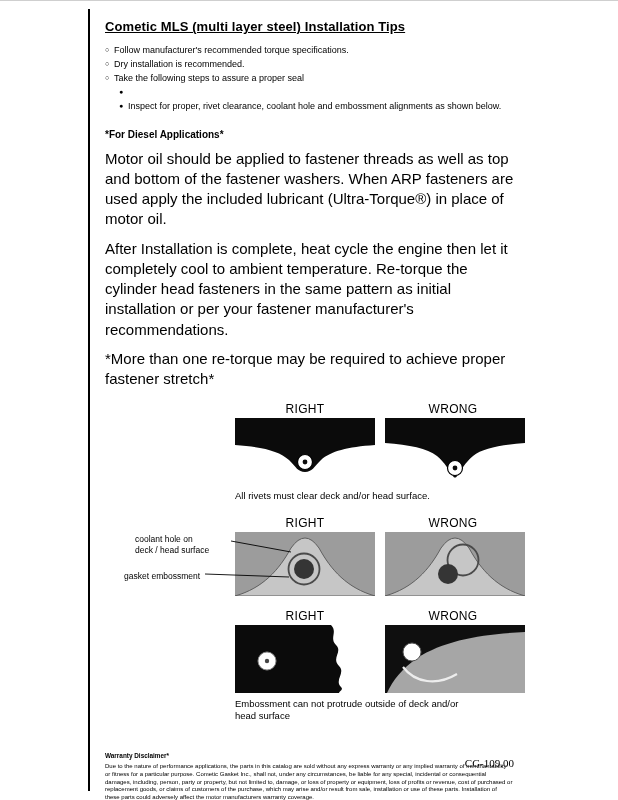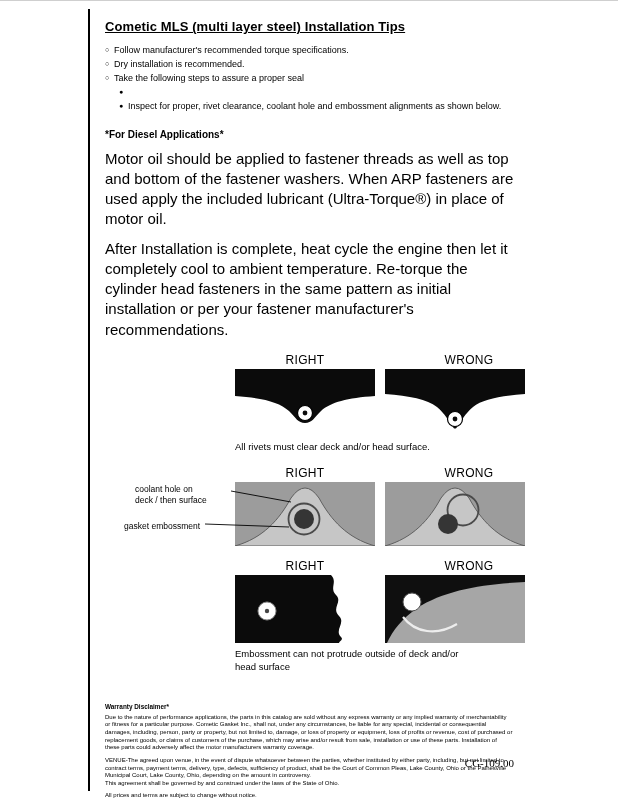--- a/index.html
+++ b/index.html
@@ -17,21 +17,21 @@
   .bullets { font-size:9px; line-height:1.35; }
   .b-row { display:flex; margin:2px 0; }
   .b-ico { width:9px; flex:0 0 9px; font-size:7px; line-height:12px; }
   .sub { margin-left:14px; }
   .sub .b-ico { font-size:7px; }
 
   .h2 { font-size:10px; font-weight:bold; margin:16px 0 0 0; }
   .para { font-size:15px; line-height:1.35; margin:9px 0 0 0; }
 
   .dia-block { margin-top:13px; }
-  .dia-head { display:flex; gap:24px; margin-left:130px; width:290px; }
+  .dia-head { display:flex; gap:8px; margin-left:130px; width:290px; }
   .dia-head span { flex:0 0 140px; text-align:center; font-size:12px; letter-spacing:0.3px; }
   .dia-panels { display:flex; gap:10px; margin-left:130px; width:290px; margin-top:2px; }
   .dia-panels svg { display:block; flex:0 0 140px; }
   .caption { font-size:9.5px; margin:5px 0 0 130px; line-height:1.3; }
   .caption.narrow { width:230px; }
 
   .rel { position:relative; }
   .coolant-label { position:absolute; left:30px; top:18px; width:95px; font-size:8.5px; line-height:1.3; white-space:pre-line; }
   .emboss-label { position:absolute; left:19px; top:55px; font-size:8.5px; }
   .pointers { position:absolute; left:0; top:0; pointer-events:none; }
@@ -70,20 +70,21 @@
       </div>
       <div class="b-row sub">
         <span class="b-ico">●</span>
         <span>Inspect for proper, rivet clearance, coolant hole and embossment alignments as shown below.</span>
       </div>
     </div>
 
     <div class="h2">*For Diesel Applications*</div>
     <div class="para">Motor oil should be applied to fastener threads as well as top and bottom of the fastener washers. When ARP fasteners are used apply the included lubricant (Ultra-Torque®) in place of motor oil.</div>
     <div class="para">After Installation is complete, heat cycle the engine then let it completely cool to ambient temperature. Re-torque the cylinder head fasteners in the same pattern as initial installation or per your fastener manufacturer's recommendations.</div>
+    <div class="para">*More than one re-torque may be required to achieve proper fastener stretch*</div>
 
     <div class="dia-block">
       <div class="dia-head">
         <span>RIGHT</span>
         <span>WRONG</span>
       </div>
       <div class="dia-panels">
         <svg width="140" height="67" viewBox="0 0 140 67">
           <rect x="0" y="0" width="140" height="67" fill="#ffffff"></rect>
           <path d="M0,0 H140 V27 C112,29 96,33 86,42 C79,49 77,54 70,54 C63,54 61,49 54,42 C44,33 28,29 0,27 Z" fill="#0b0b0b"></path>
@@ -113,21 +114,21 @@
           <circle cx="69" cy="37" r="10" fill="#353535"></circle>
         </svg>
         <svg width="140" height="64" viewBox="0 0 140 64">
           <rect x="0" y="0" width="140" height="64" fill="#9c9c9c"></rect>
           <path d="M0,64 C28,56 44,38 56,16 Q70,-4 84,16 C96,38 112,56 140,64 Z" fill="#c6c6c6" stroke="#5f5f5f" stroke-width="1"></path>
           <circle cx="78" cy="28" r="15.5" fill="none" stroke="#4a4a4a" stroke-width="1.8"></circle>
           <circle cx="63" cy="42" r="10" fill="#353535"></circle>
         </svg>
       </div>
       <div class="coolant-label">coolant hole on
-deck / then surface</div>
+deck / head surface</div>
       <div class="emboss-label">gasket embossment</div>
       <svg class="pointers" width="330" height="90" viewBox="0 0 330 90">
         <line x1="126" y1="25" x2="186" y2="36" stroke="#000" stroke-width="0.9"></line>
         <line x1="100" y1="58" x2="184" y2="61" stroke="#000" stroke-width="0.9"></line>
       </svg>
     </div>
 
     <div class="dia-block">
       <div class="dia-head">
         <span>RIGHT</span>

